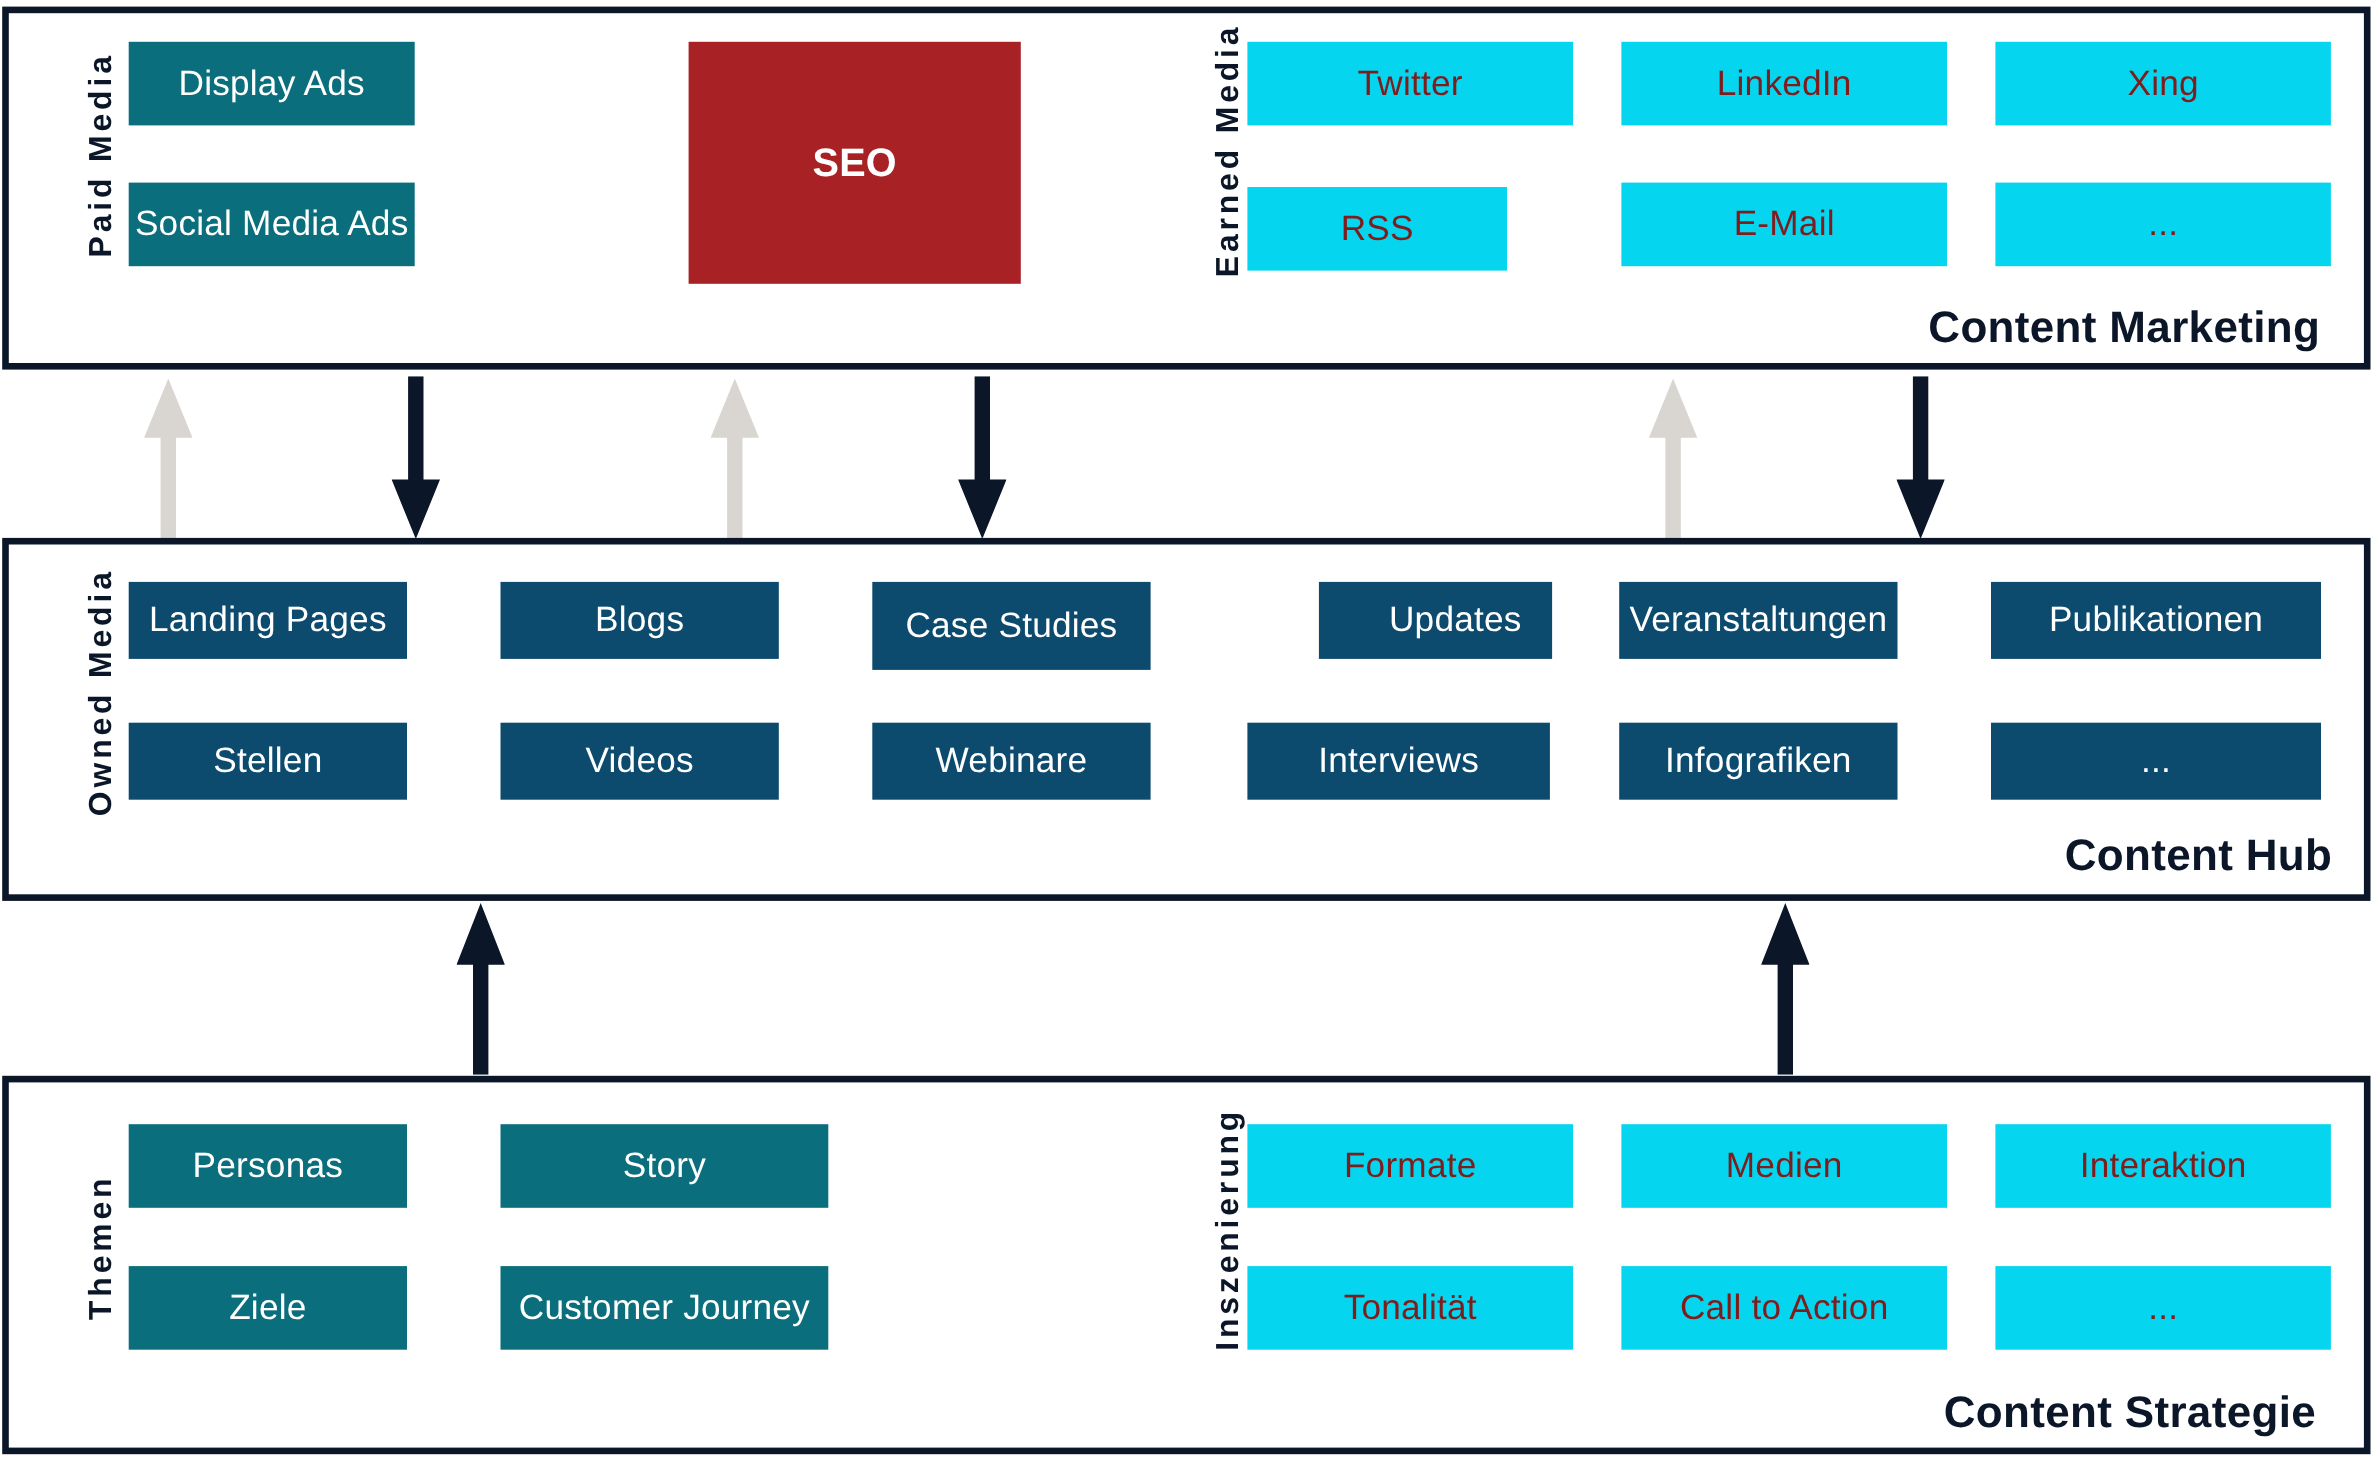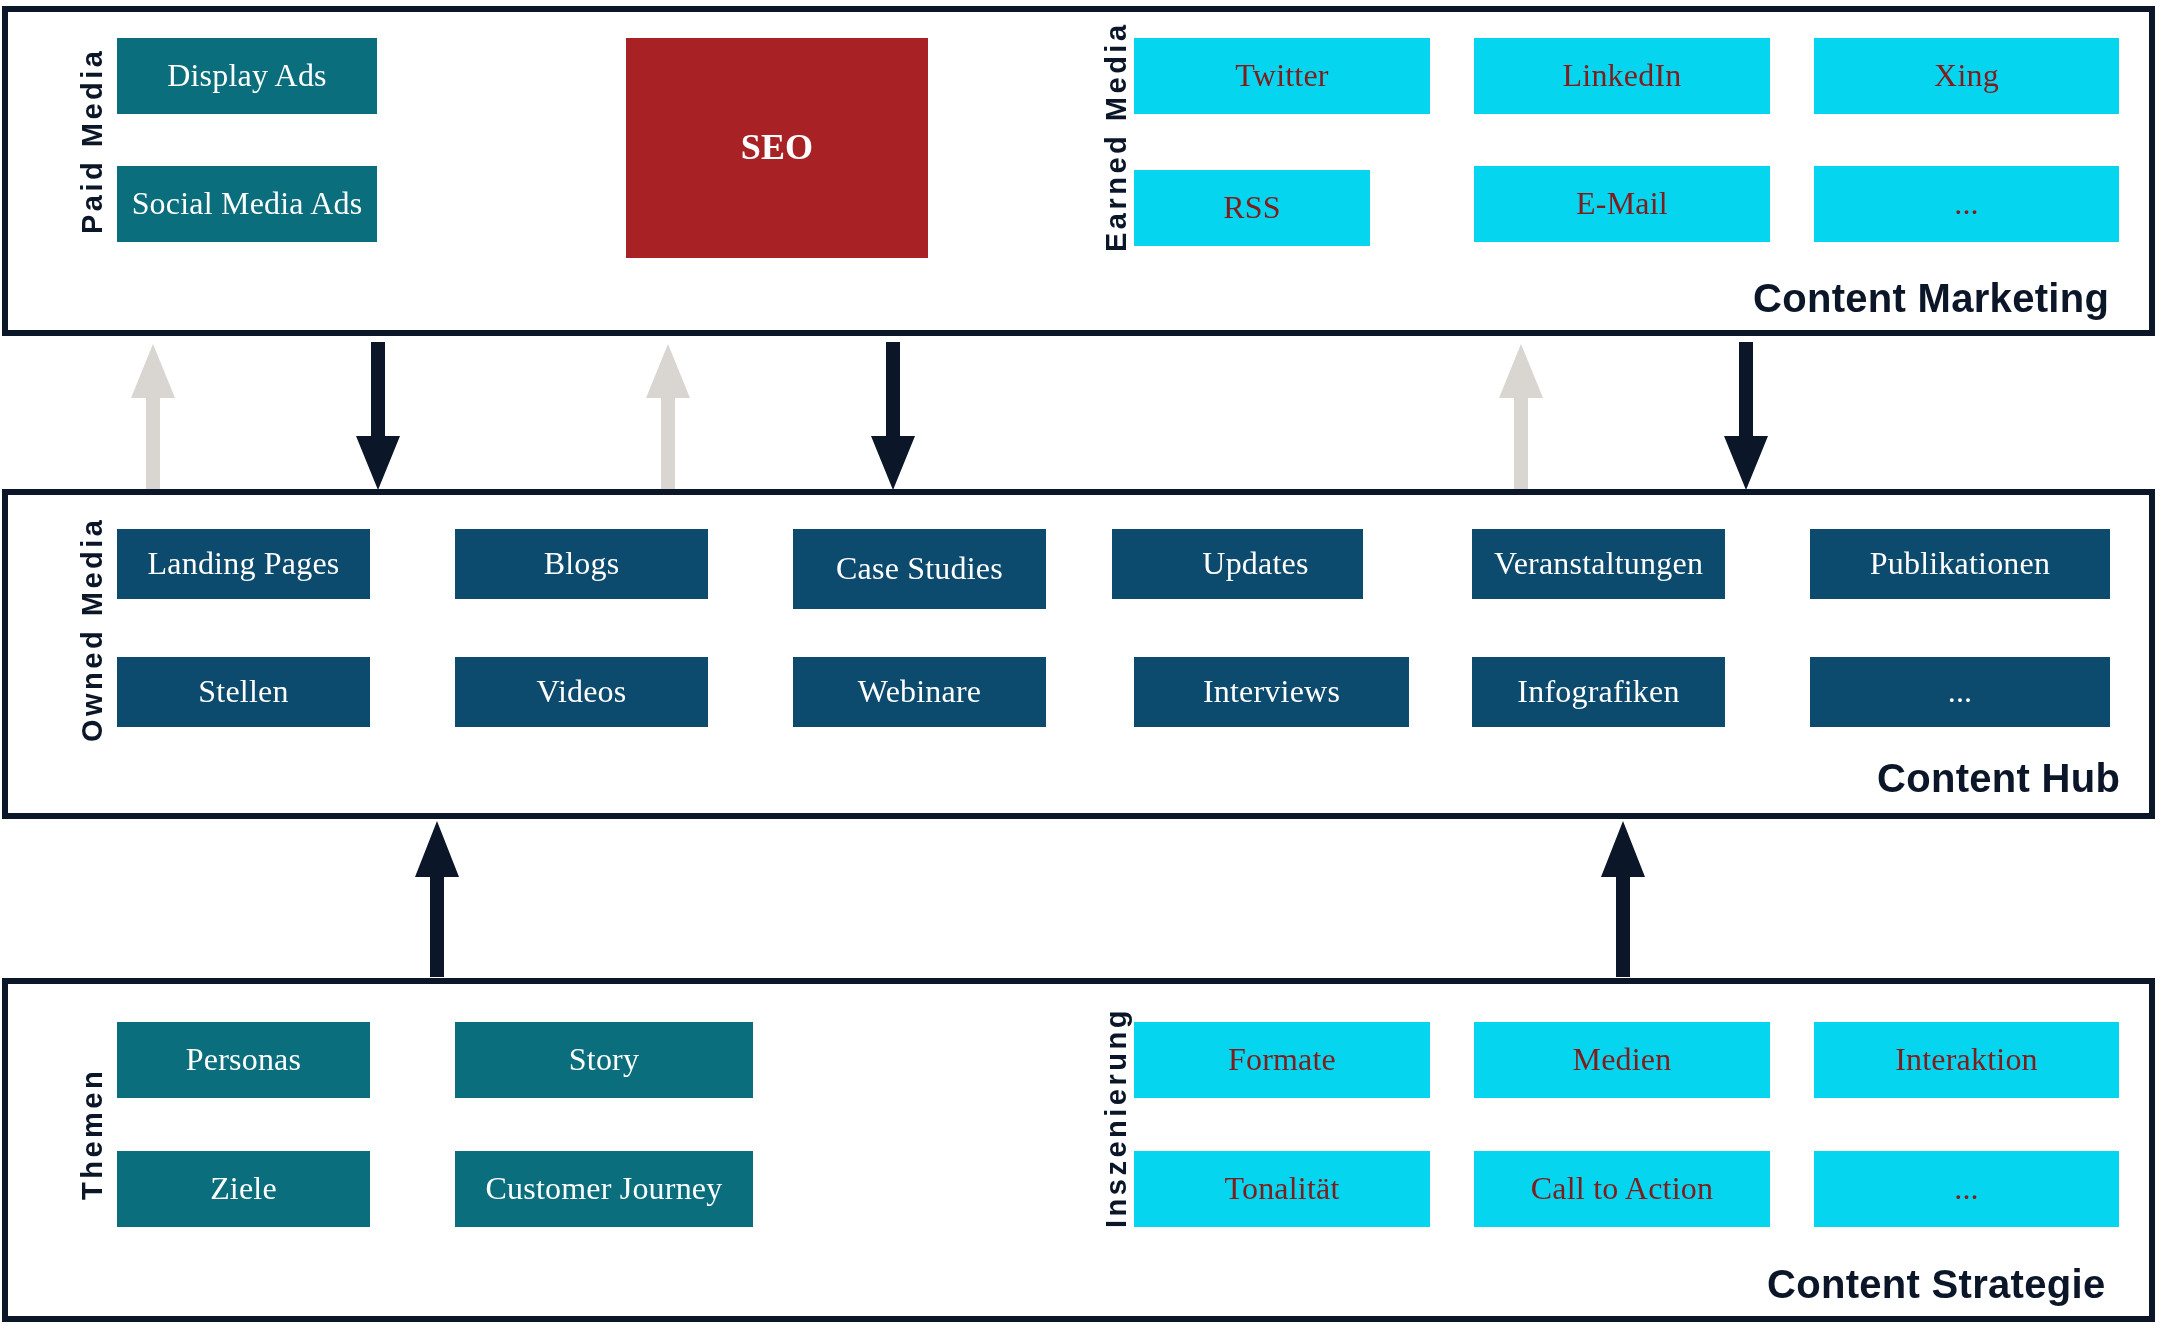--- a/index.html
+++ b/index.html
@@ -49,21 +49,21 @@
     position: absolute;
     box-sizing: border-box;
     display: flex;
     align-items: center;
     justify-content: center;
     font-size: 32px;
     font-weight: 400;
     letter-spacing: 0.2px;
     text-align: left;
     line-height: 1.1;
-    font-family: Liberation Serif, serif;
+    font-family: Liberation Sans, sans-serif;
   }
   .tile.teal   { background: #0a6e7c; color: #ffffff; }
   .tile.orange { background: #0c4a6e; color: #ffffff; }
   .tile.cyan   { background: #06d5ef; color: #7f1d1d; }
   .tile.red    { background: #a82225; color: #ffffff; font-weight: 700; font-size: 36px; }
 
   
   .panel-title {
     position: absolute;
     color: #0b1628;
@@ -137,21 +137,21 @@
     </svg>
   </div>
 
   <div class="panel" id="panel-hub"></div>
 
   <div class="vlabel" style="left:76px; top:742px;">Owned Media</div>
 
   <div class="tile orange" style="left:117px; top:529px; width:253px; height:70px;">Landing Pages</div>
   <div class="tile orange" style="left:455px; top:529px; width:253px; height:70px;">Blogs</div>
   <div class="tile orange" style="left:793px; top:529px; width:253px; height:80px;">Case Studies</div>
-  <div class="tile orange" style="left:1112px; top:529px; width:251px; height:70px;padding-left:36px;">Updates</div>
+  <div class="tile orange" style="left:1199px; top:529px; width:212px; height:70px;padding-left:36px;">Updates</div>
   <div class="tile orange" style="left:1472px; top:529px; width:253px; height:70px;">Veranstaltungen</div>
   <div class="tile orange" style="left:1810px; top:529px; width:300px; height:70px;">Publikationen</div>
 
   <div class="tile orange" style="left:117px; top:657px; width:253px; height:70px;">Stellen</div>
   <div class="tile orange" style="left:455px; top:657px; width:253px; height:70px;">Videos</div>
   <div class="tile orange" style="left:793px; top:657px; width:253px; height:70px;">Webinare</div>
   <div class="tile orange" style="left:1134px; top:657px; width:275px; height:70px;">Interviews</div>
   <div class="tile orange" style="left:1472px; top:657px; width:253px; height:70px;">Infografiken</div>
   <div class="tile orange" style="left:1810px; top:657px; width:300px; height:70px;">...</div>
 

